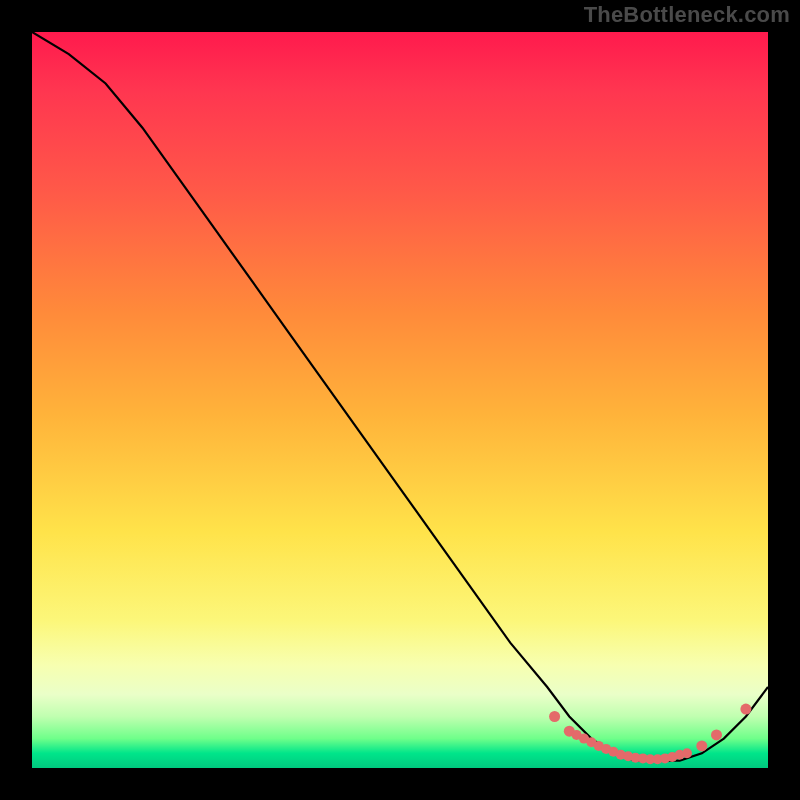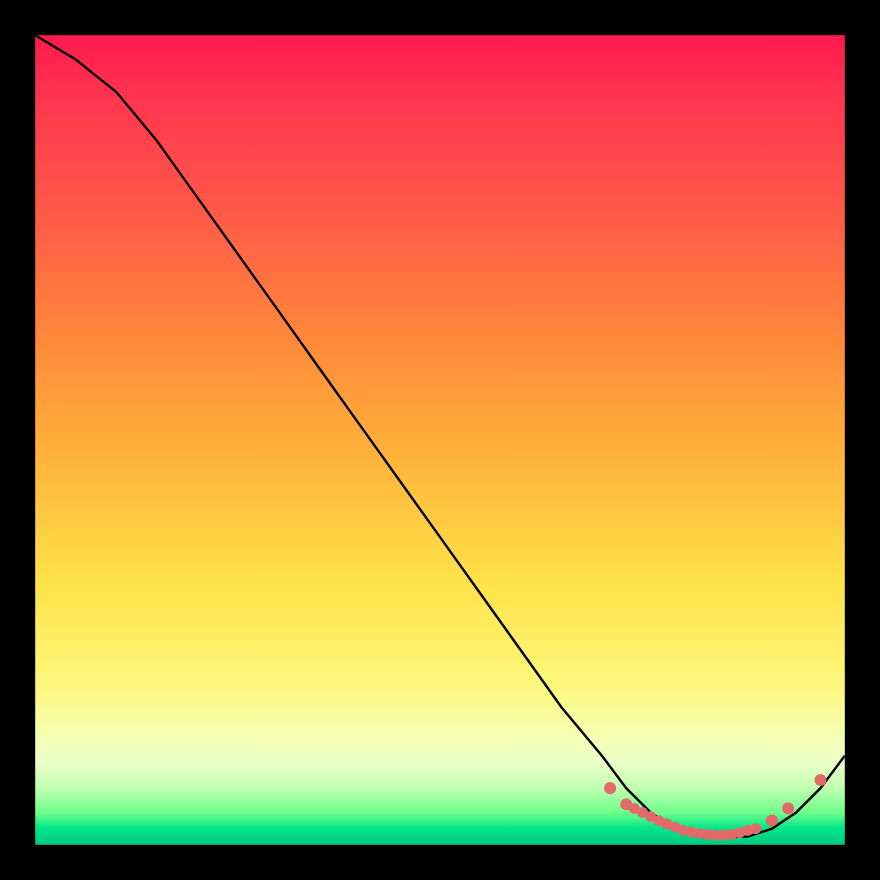--- a/index.html
+++ b/index.html
@@ -64,20 +64,21 @@
   }
   .marker {
     fill: #e46a6a;
     stroke: none;
   }
 </style>
 </head>
 <body>
 
 <div class="frame">
+  <div class="watermark">TheBottleneck.com</div>
 
   <div class="plot">
     <svg class="curve" viewBox="0 0 736 736" preserveAspectRatio="none">
       <path id="curve-path" class="curve-path" d="M0.0 0.0 L36.8 22.1 L73.6 51.5 L110.4 95.7 L147.2 147.2 L184.0 198.7 L220.8 250.2 L257.6 301.8 L294.4 353.3 L331.2 404.8 L368.0 456.3 L404.8 507.8 L441.6 559.4 L478.4 610.9 L515.2 655.0 L537.3 684.5 L559.4 706.6 L581.4 721.3 L603.5 728.6 L625.6 728.6 L647.7 728.6 L669.8 721.3 L691.8 706.6 L713.9 684.5 L736.0 655.0"></path>
       <g id="markers-group">
           <circle cx="522.6" cy="684.5" r="5.5" class="marker"></circle>
           <circle cx="537.3" cy="699.2" r="5.5" class="marker"></circle>
           <circle cx="544.6" cy="702.9" r="5" class="marker"></circle>
           <circle cx="552.0" cy="706.6" r="5" class="marker"></circle>
           <circle cx="559.4" cy="710.2" r="5" class="marker"></circle>

